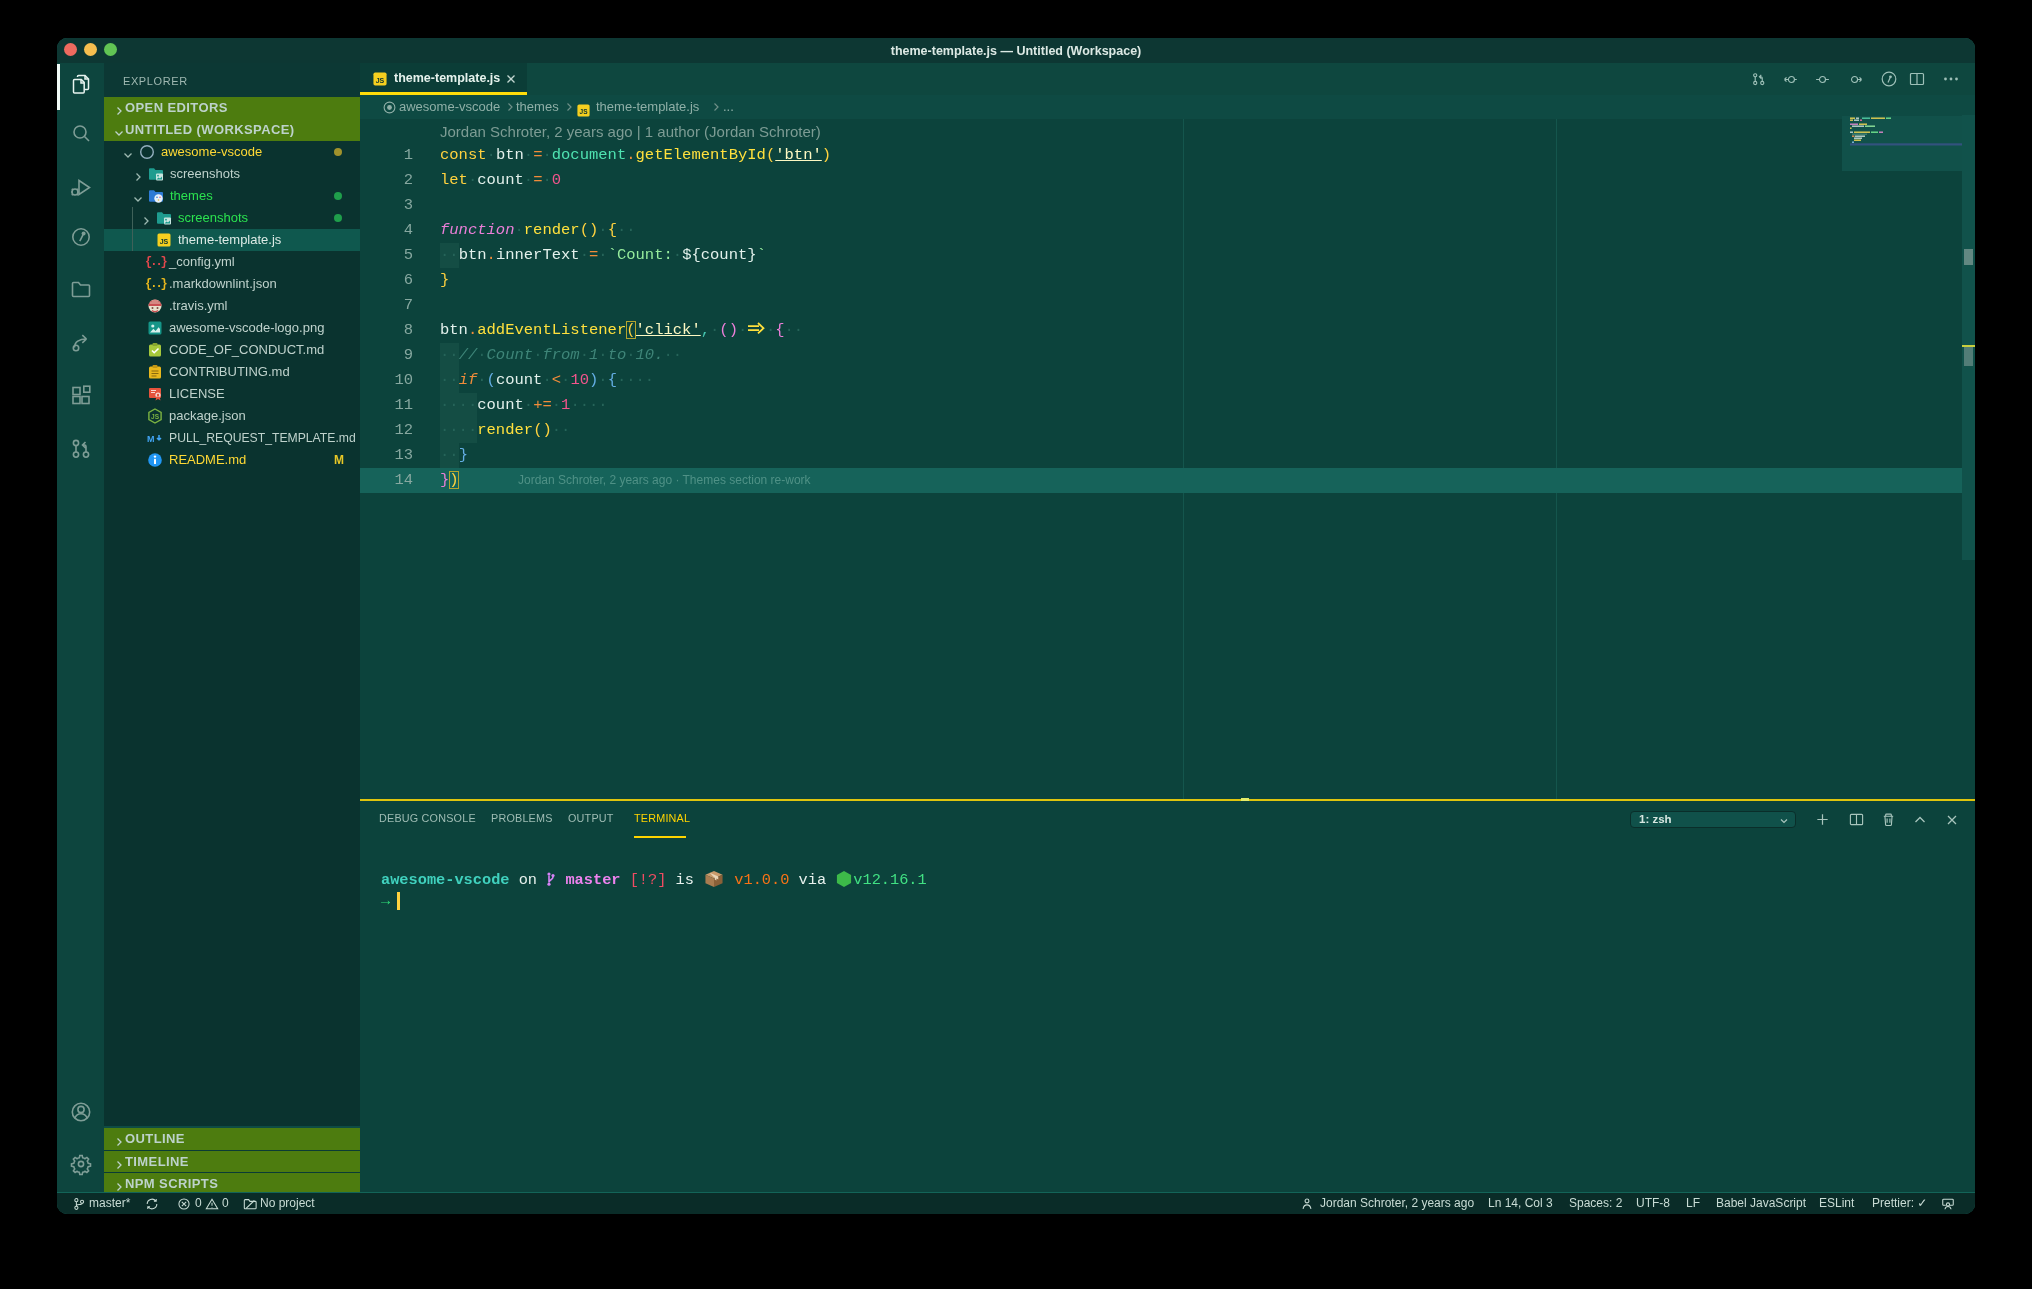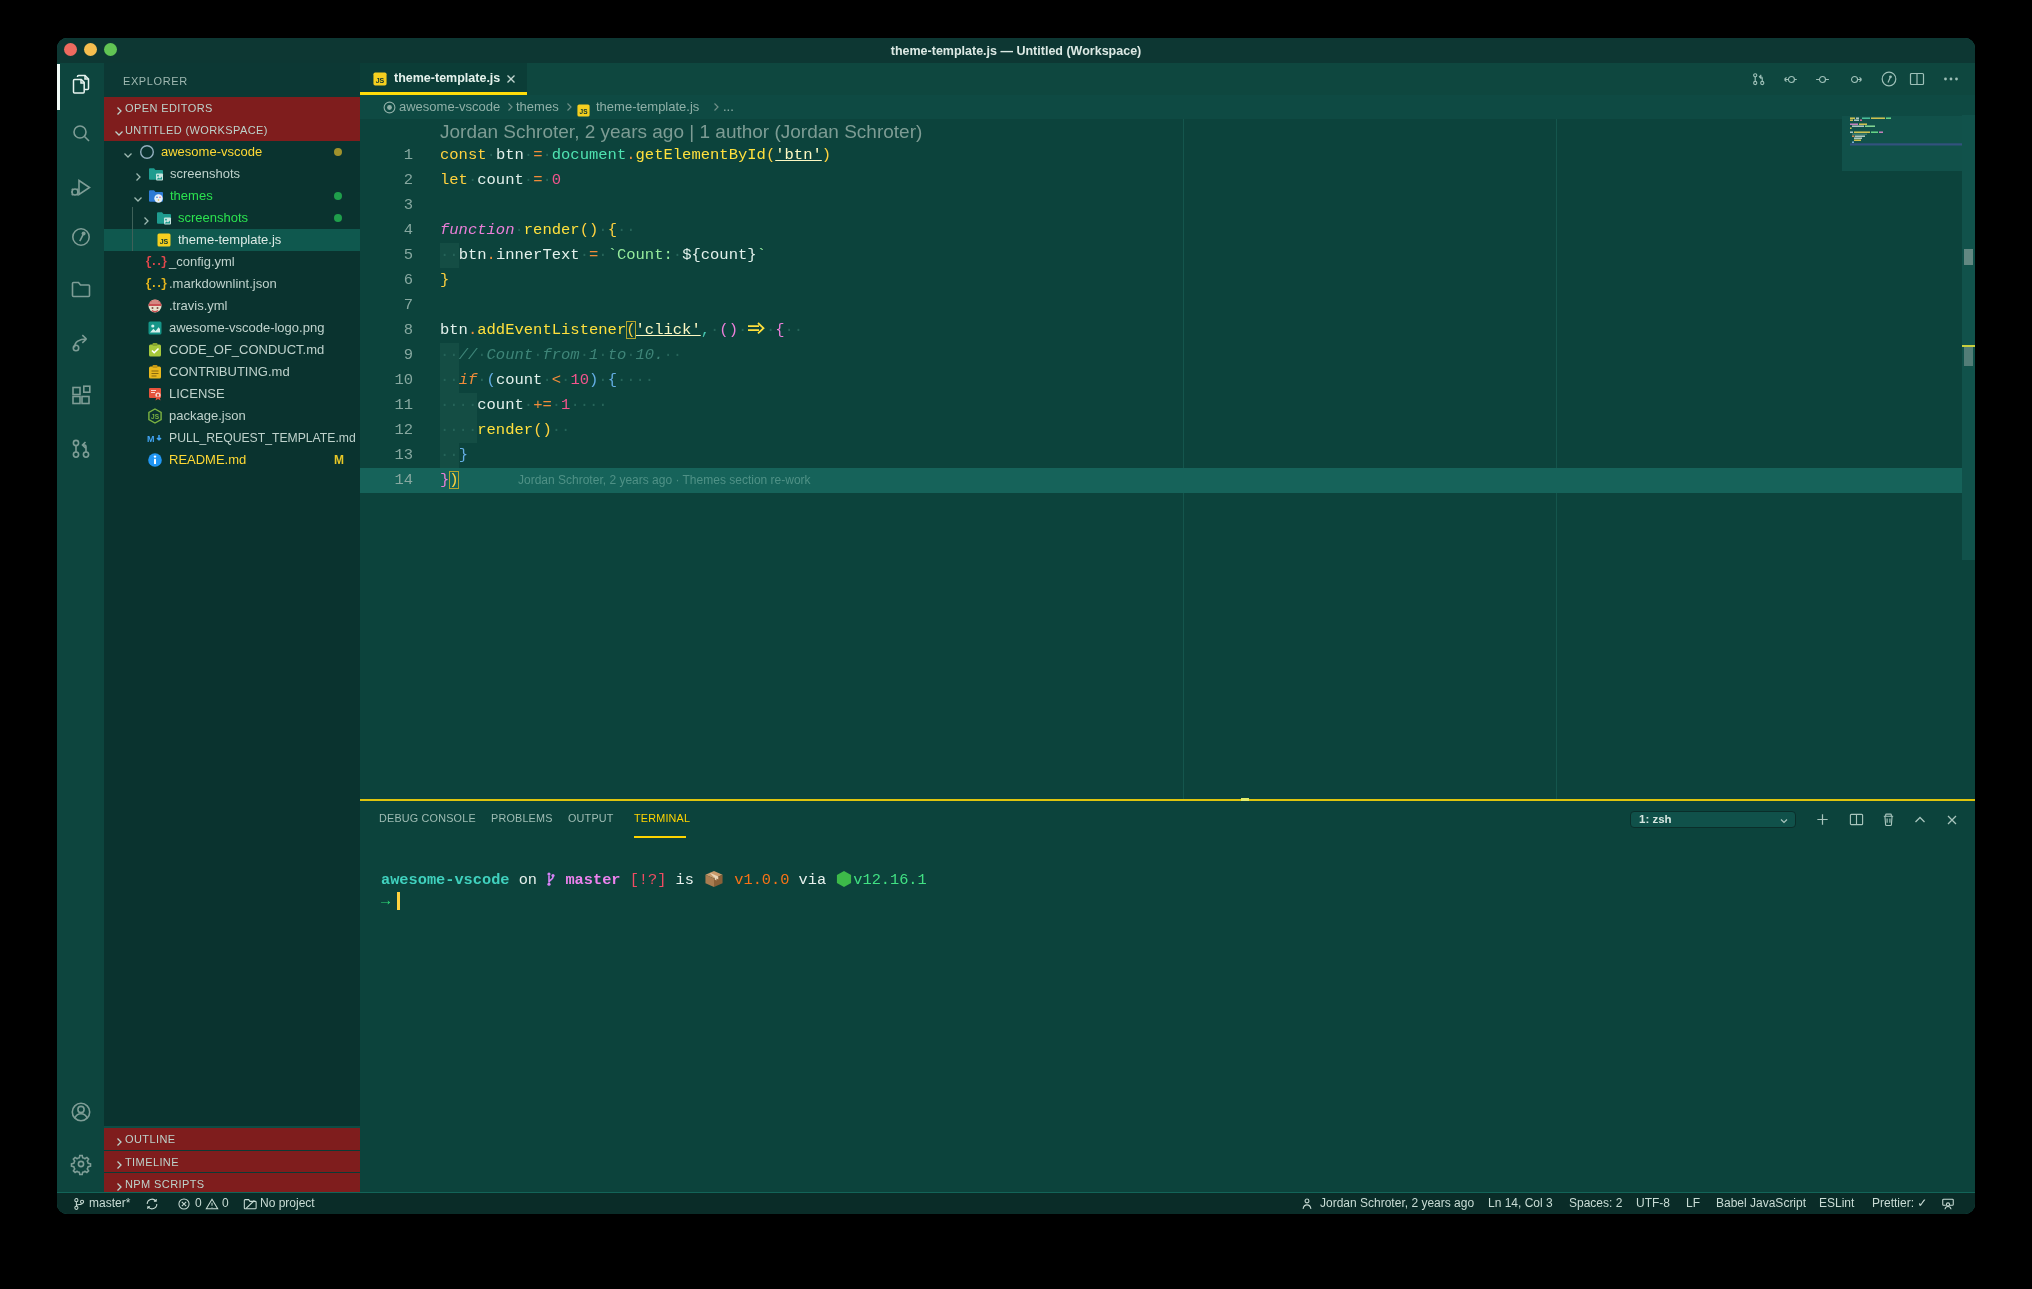--- a/index.html
+++ b/index.html
@@ -17,22 +17,22 @@
            font-size:12.5px; font-weight:bold; color:#DCE9E4; }
   
   #actbar { position:absolute; left:0; top:25px; width:47px; height:1130px; background:#0D453E; }
   #actind { position:absolute; left:0; top:26px; width:3px; height:46px; background:#F2FBF8; }
   .aicon { position:absolute; left:11.5px; width:24px; height:24px; }
   .aicon svg { width:24px; height:24px; }
   
   #sidebar { position:absolute; left:47px; top:25px; width:256px; height:1130px; background:#0A332F; overflow:hidden; }
   #sbtop { position:absolute; left:0; top:0; width:256px; height:34px; background:#0C3834; }
   #sbtop span { position:absolute; left:19px; top:12px; font-size:11px; letter-spacing:0.6px; color:#9FB8B1; }
-  .shead { position:absolute; left:0; width:256px; height:22px; background:#7f1d1d; color:#BDD2CB;
-           font-size:11px; font-weight:normal; letter-spacing:0.4px; line-height:22px; }
+  .shead { position:absolute; left:0; width:256px; height:22px; background:#4d7c0f; color:#BDD2CB;
+           font-size:13px; font-weight:bold; letter-spacing:0.4px; line-height:22px; }
   .row { position:absolute; left:0; width:256px; height:22px; line-height:22px; font-size:13px; color:#BFD2CC; }
   .row .lbl { position:absolute; top:0; }
   .chev { position:absolute; top:5px; width:12px; height:12px; }
   .chev svg { width:12px; height:12px; }
   .ficon { position:absolute; top:3px; width:16px; height:16px; }
   .gdot { position:absolute; width:8px; height:8px; border-radius:50%; top:7px; left:230px; }
   
   #tabstrip { position:absolute; left:303px; top:25px; width:1615px; height:32px; background:#0E473F; }
   #tab1 { position:absolute; left:0; top:0; width:167px; height:32px; background:#0B3D37; border-bottom:3px solid #FFDC0A; }
   #breadcrumb { position:absolute; left:303px; top:57px; width:1615px; height:24px; background:#0E4A43;
@@ -394,21 +394,21 @@
   <div id="editor">
     <div class="ruler" style="left:823px;"></div>
     <div class="ruler" style="left:1196px;"></div>
 
     <div class="abs" style="left:0; top:349px; width:1602px; height:25px; background:#16635A;"></div>
 
     <div class="abs" style="left:80px; top:124px; width:18.6px; height:25px;  background:rgba(170,255,225,0.055);"></div>
     <div class="abs" style="left:80px; top:224px; width:18.6px; height:125px; background:rgba(170,255,225,0.055);"></div>
     <div class="abs" style="left:98.6px; top:274px; width:18.6px; height:50px; background:rgba(170,255,225,0.055);"></div>
 
-    <div class="abs" style="left:80px; top:0; height:24px; line-height:25px; font-size:19px; color:#7D9C94;">Jordan Schroter, 2 years ago | 1 author (Jordan Schroter)</div>
+    <div class="abs" style="left:80px; top:0; height:24px; line-height:25px; font-size:15px; color:#7D9C94;">Jordan Schroter, 2 years ago | 1 author (Jordan Schroter)</div>
     <div id="gutter">1<br>2<br>3<br>4<br>5<br>6<br>7<br>8<br>9<br>10<br>11<br>12<br>13<br>14</div>
     <div id="code"><span class="kw">const</span><span class="ws">·</span><span>btn</span><span class="ws">·</span><span class="op">=</span><span class="ws">·</span><span class="mint">document</span><span class="op">.</span><span class="fn">getElementById</span><span class="p1">(</span><span class="str">'btn'</span><span class="p1">)</span>
 <span class="kw">let</span><span class="ws">·</span><span>count</span><span class="ws">·</span><span class="op">=</span><span class="ws">·</span><span class="num">0</span>
 
 <span class="fk">function</span><span class="ws">·</span><span class="fn">render</span><span class="p1">()</span><span class="ws">·</span><span class="p1">{</span><span class="ws">··</span>
 <span class="ws">··</span><span>btn</span><span class="op">.</span><span>innerText</span><span class="ws">·</span><span class="op">=</span><span class="ws">·</span><span class="tpl">`Count:</span><span class="ws">·</span><span>${count}</span><span class="tpl">`</span>
 <span class="p1">}</span>
 
 <span>btn</span><span class="op">.</span><span class="fn">addEventListener</span><span class="p1 mbox">(</span><span class="str">'click'</span><span style="color:#45C5B0;">,</span><span class="ws">·</span><span class="p2">()</span><span class="ws">·</span><span style="display:inline-block;width:18.6px;"><svg width="18" height="13" viewBox="0 0 18 13" style="margin-bottom:-1px;">
             <path d="M1 4.2 H12 M1 8.2 H12" stroke="#FFE03D" stroke-width="1.8" fill="none"></path>

